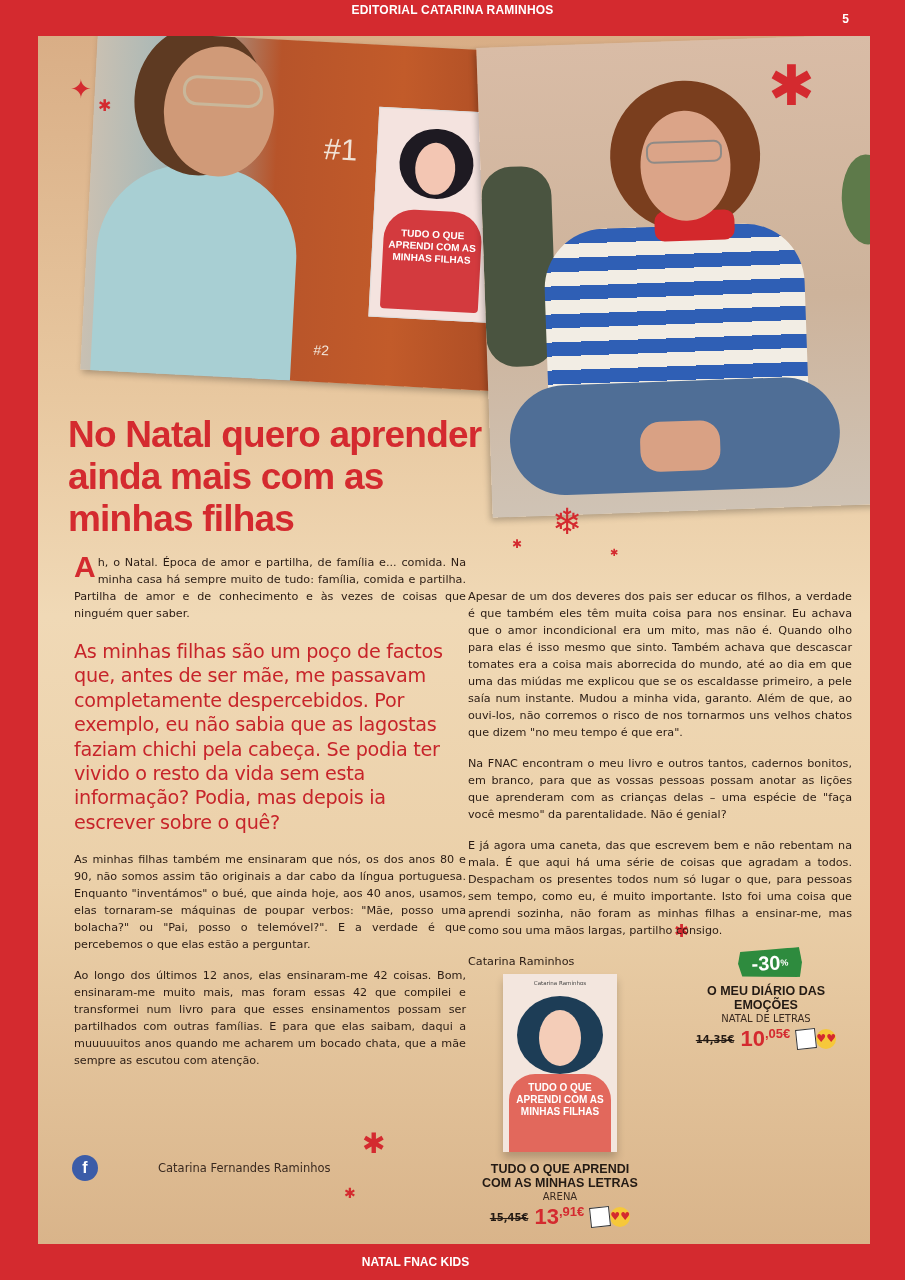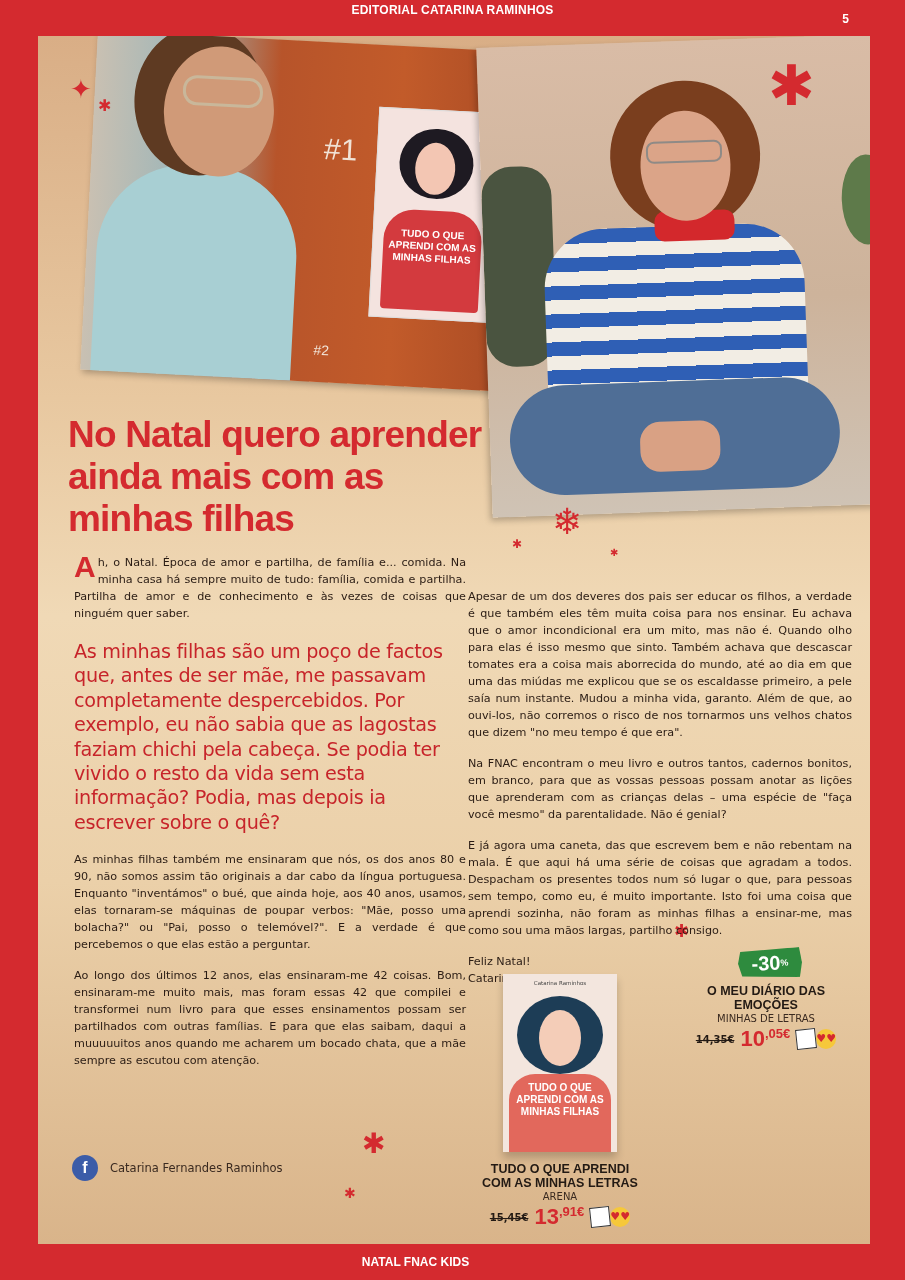--- a/index.html
+++ b/index.html
@@ -148,21 +148,21 @@
   .social { position: absolute; left: 34px; top: 1114px; }
   .social-item { display: flex; align-items: center; height: 36px; }
   .social-icon {
     width: 26px; height: 26px; border-radius: 50%; display: flex; align-items: center; justify-content: center;
     color: #fff; font-weight: bold; font-family: "Liberation Sans", sans-serif; font-size: 16px; margin-right: 12px;
   }
   .fb { background: #3b5ca8; }
   .ig { background: radial-gradient(circle at 30% 100%, #f9c23c 0%, #e6405a 45%, #b33ab4 80%); }
   .ig-inner { width: 13px; height: 13px; border: 2px solid #fff; border-radius: 4px; position: relative; }
   .ig-inner::after { content: ""; position: absolute; left: 2px; top: 2px; width: 5px; height: 5px; border: 1.5px solid #fff; border-radius: 50%; }
-  .social-label { font-size: 11.5px; color: #3a2a20; }
+  .social-label { font-size: 11.5px; color: #3a2a20; margin-left: 48px; }
   
   .product { position: absolute; text-align: center; }
   .product .cover { margin: 0 auto; position: relative; overflow: hidden; box-shadow: 0 6px 8px rgba(0,0,0,0.2); }
   .cover-a { width: 114px; height: 178px; background: #f3e6de; }
   .cover-a .hair { position: absolute; left: 14px; top: 22px; width: 86px; height: 78px; background: #1d3d56; border-radius: 50%; }
   .cover-a .face { position: absolute; left: 36px; top: 36px; width: 42px; height: 56px; background: #f4cdb8; border-radius: 50%; }
   .cover-a .shirt { position: absolute; left: 6px; top: 100px; width: 102px; height: 82px; background: #e2685c; border-radius: 26px 26px 0 0; }
   .cover-a .author { position: absolute; top: 6px; left: 0; width: 100%; font-size: 5.5px; color: #444; text-align: center; }
   .cover-a .ctitle { position: absolute; left: 10px; top: 108px; width: 94px; color: #fff; font-weight: bold; font-size: 10px; line-height: 12px; font-family: "Liberation Sans", sans-serif; }
   .cover-b { width: 114px; height: 178px; background: #f6ecd6; }
@@ -239,21 +239,20 @@
     <p class="pull-quote">As minhas filhas são um poço de factos que, antes de ser mãe, me passavam completamente despercebidos. Por exemplo, eu não sabia que as lagostas faziam chichi pela cabeça. Se podia ter vivido o resto da vida sem esta informação? Podia, mas depois ia escrever sobre o quê?</p>
     <p class="body-text">As minhas filhas também me ensinaram que nós, os dos anos 80 e 90, não somos assim tão originais a dar cabo da língua portuguesa. Enquanto "inventámos" o bué, que ainda hoje, aos 40 anos, usamos, elas tornaram-se máquinas de poupar verbos: "Mãe, posso uma bolacha?" ou "Pai, posso o telemóvel?". E a verdade é que percebemos o que elas estão a perguntar.</p>
     <p class="body-text">Ao longo dos últimos 12 anos, elas ensinaram-me 42 coisas. Bom, ensinaram-me muito mais, mas foram essas 42 que compilei e transformei num livro para que esses ensinamentos possam ser partilhados com outras famílias. E para que elas saibam, daqui a muuuuuitos anos quando me acharem um bocado chata, que a mãe sempre as escutou com atenção.</p>
   </div>
 
   <div class="col-right">
     <p class="body-text">Apesar de um dos deveres dos pais ser educar os filhos, a verdade é que também eles têm muita coisa para nos ensinar. Eu achava que o amor incondicional era um mito, mas não é. Quando olho para elas é isso mesmo que sinto. Também achava que descascar tomates era a coisa mais aborrecida do mundo, até ao dia em que uma das miúdas me explicou que se os escaldasse primeiro, a pele saía num instante. Mudou a minha vida, garanto. Além de que, ao ouvi-los, não corremos o risco de nos tornarmos uns velhos chatos que dizem "no meu tempo é que era".</p>
     <p class="body-text">Na FNAC encontram o meu livro e outros tantos, cadernos bonitos, em branco, para que as vossas pessoas possam anotar as lições que aprenderam com as crianças delas – uma espécie de "faça você mesmo" da parentalidade. Não é genial?</p>
     <p class="body-text">E já agora uma caneta, das que escrevem bem e não rebentam na mala. É que aqui há uma série de coisas que agradam a todos. Despacham os presentes todos num só lugar o que, para pessoas sem tempo, como eu, é muito importante. Isto foi uma coisa que aprendi sozinha, não foram as minhas filhas a ensinar-me, mas como sou uma mãos largas, partilho consigo.</p>
     <div class="signoff">
-      <div>Feliz Natal!</div>
       <div>Catarina Raminhos</div>
     </div>
   </div>
 
   <div class="social">
     <div class="social-item">
       <span class="social-icon fb">f</span>
       <span class="social-label">Catarina Fernandes Raminhos</span>
     </div>
   </div>
@@ -282,21 +281,21 @@
   <div class="discount">
     <span>-30</span>
       <sup>%</sup>
   </div>
 
   <div class="product" style="left:638px;top:938px;width:180px;">
     <div class="ptitle">
       <div>O MEU DIÁRIO DAS</div>
       <div>EMOÇÕES</div>
     </div>
-    <div class="ppub">MINHAS DE LETRAS</div>
+    <div class="ppub">NATAL DE LETRAS</div>
     <div class="price-row">
       <span class="old-price">14,35€</span>
       <span class="new-price"><span>10</span><span class="cents">,05€</span></span>
       <span class="notebook-icon"></span>
       <span class="smile-icon">♥♥</span>
     </div>
   </div>
 </div>
 
 <div class="bottom-bar">

